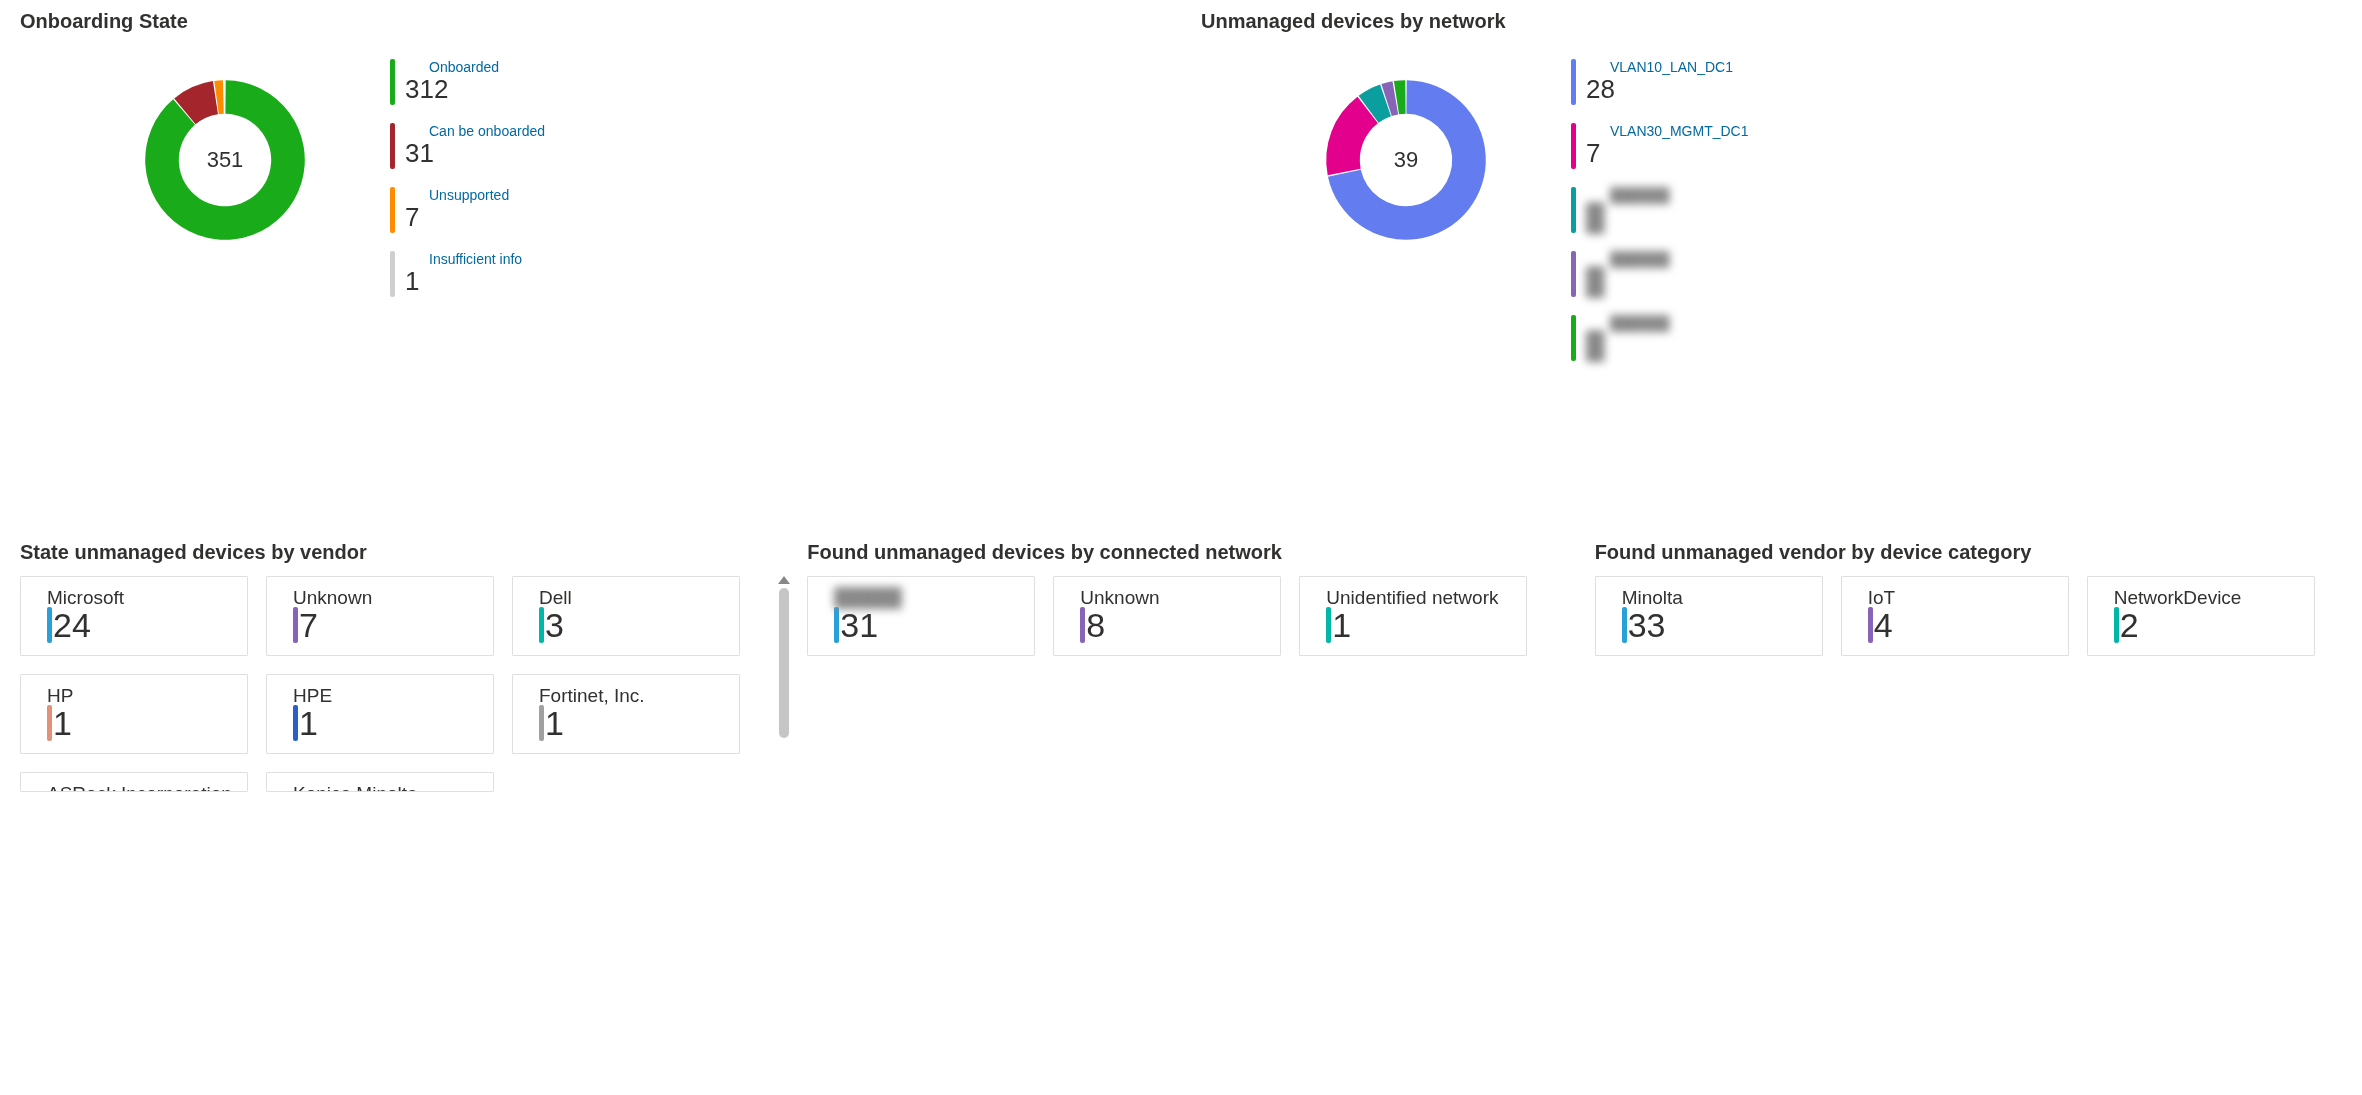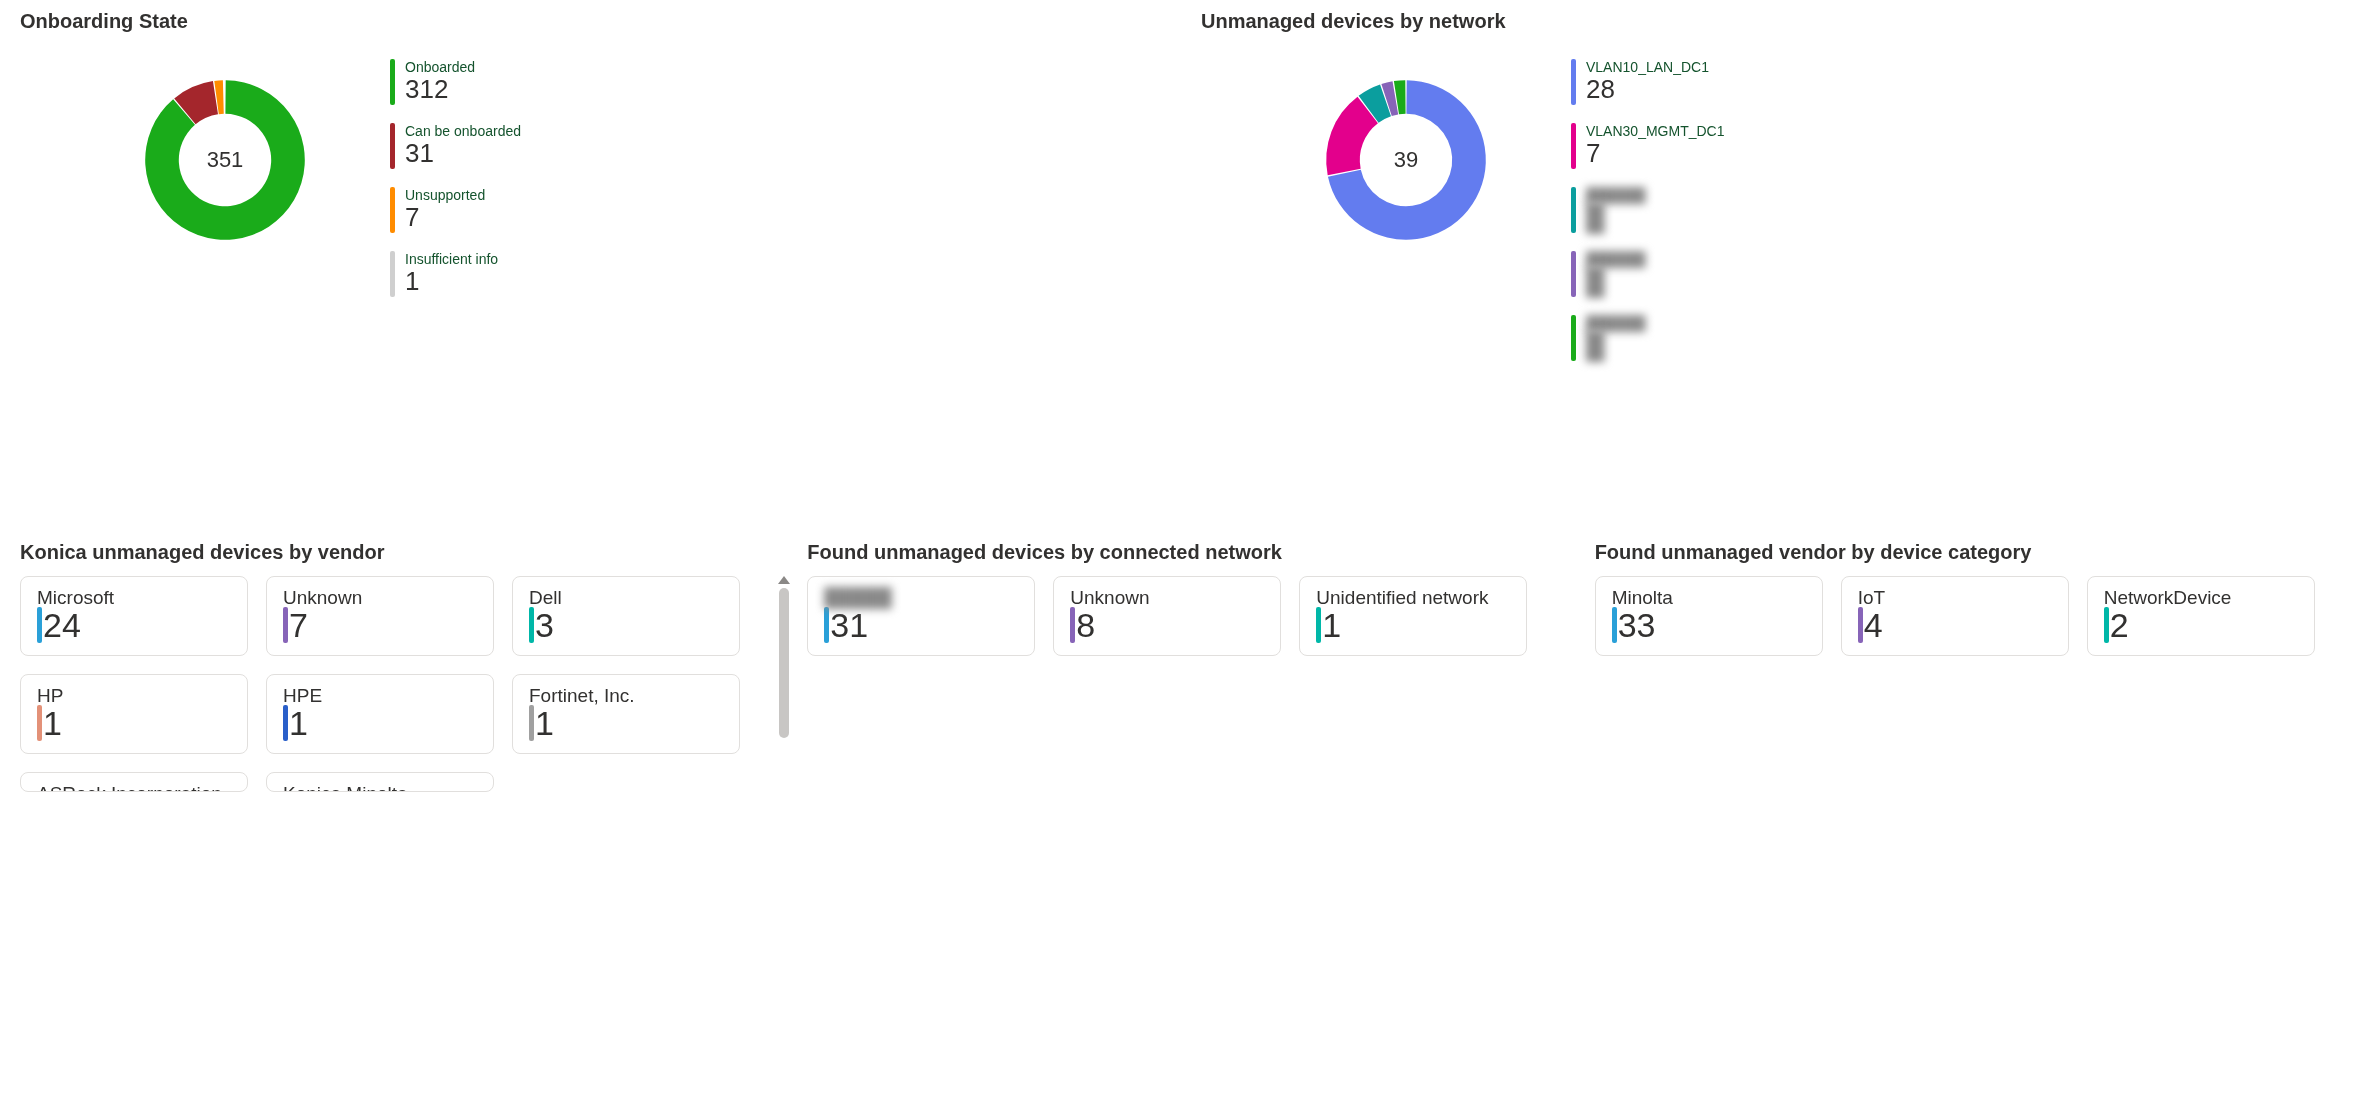--- a/index.html
+++ b/index.html
@@ -40,37 +40,37 @@
     align-items: center;
     justify-content: center;
     font-size: 22px;
     color: #323130;
     pointer-events: none;
   }
   .legend { display: flex; flex-direction: column; gap: 18px; margin-top: 4px; }
   .legend-item { display: flex; align-items: stretch; gap: 10px; }
   .legend-bar { width: 5px; border-radius: 2px; }
   .legend-text { display: flex; flex-direction: column; line-height: 1.15; }
-  .legend-label { font-size: 14px; color: #14532d; }
+  .legend-label { font-size: 14px; color: #0369a1; margin-left: 24px; }
   .legend-value { font-size: 26px; color: #323130; font-weight: 400; }
   .blurred .legend-label, .blurred .legend-value { filter: blur(4px); color: #888; }
 
   .bottom-row { display: flex; gap: 40px; }
   .bottom-panel { flex: 1; }
   .cards-wrap { position: relative; }
   .cards-grid {
     display: grid;
     grid-template-columns: repeat(3, 1fr);
     gap: 18px;
     max-width: 720px;
   }
   .card {
     border: 1px solid #e1dfdd;
-    border-radius: 8px;
-    padding: 10px 14px 12px 16px;
+    border-radius: 1px;
+    padding: 10px 14px 12px 26px;
     background: #fff;
   }
   .card-label { font-size: 19px; color: #323130; margin-bottom: -2px; white-space: nowrap; overflow: hidden; text-overflow: ellipsis; }
   .card-value-row { display: flex; align-items: center; gap: 1px; }
   .card-bar { width: 5px; height: 36px; border-radius: 2px; }
   .card-value { font-size: 34px; color: #323130; line-height: 1; }
   .card.blurred .card-label { filter: blur(4px); color:#888; }
 
   .scroll-track {
     position: absolute;
@@ -197,21 +197,21 @@
               <span class="legend-value">█</span>
             </div>
           </div>
         </div>
     </div>
   </div>
 </div>
 
 <div class="bottom-row">
     <div class="bottom-panel">
-      <h3 class="panel-title">Konica unmanaged devices by vendor</h3>
+      <h3 class="panel-title">State unmanaged devices by vendor</h3>
       <div class="cards-wrap">
         <div class="cards-grid">
           <div class="card">
             <div class="card-label">Microsoft</div>
             <div class="card-value-row">
               <div class="card-bar" style="background: rgb(42, 160, 216);"></div>
               <div class="card-value">24</div>
             </div>
           </div>
           <div class="card">

